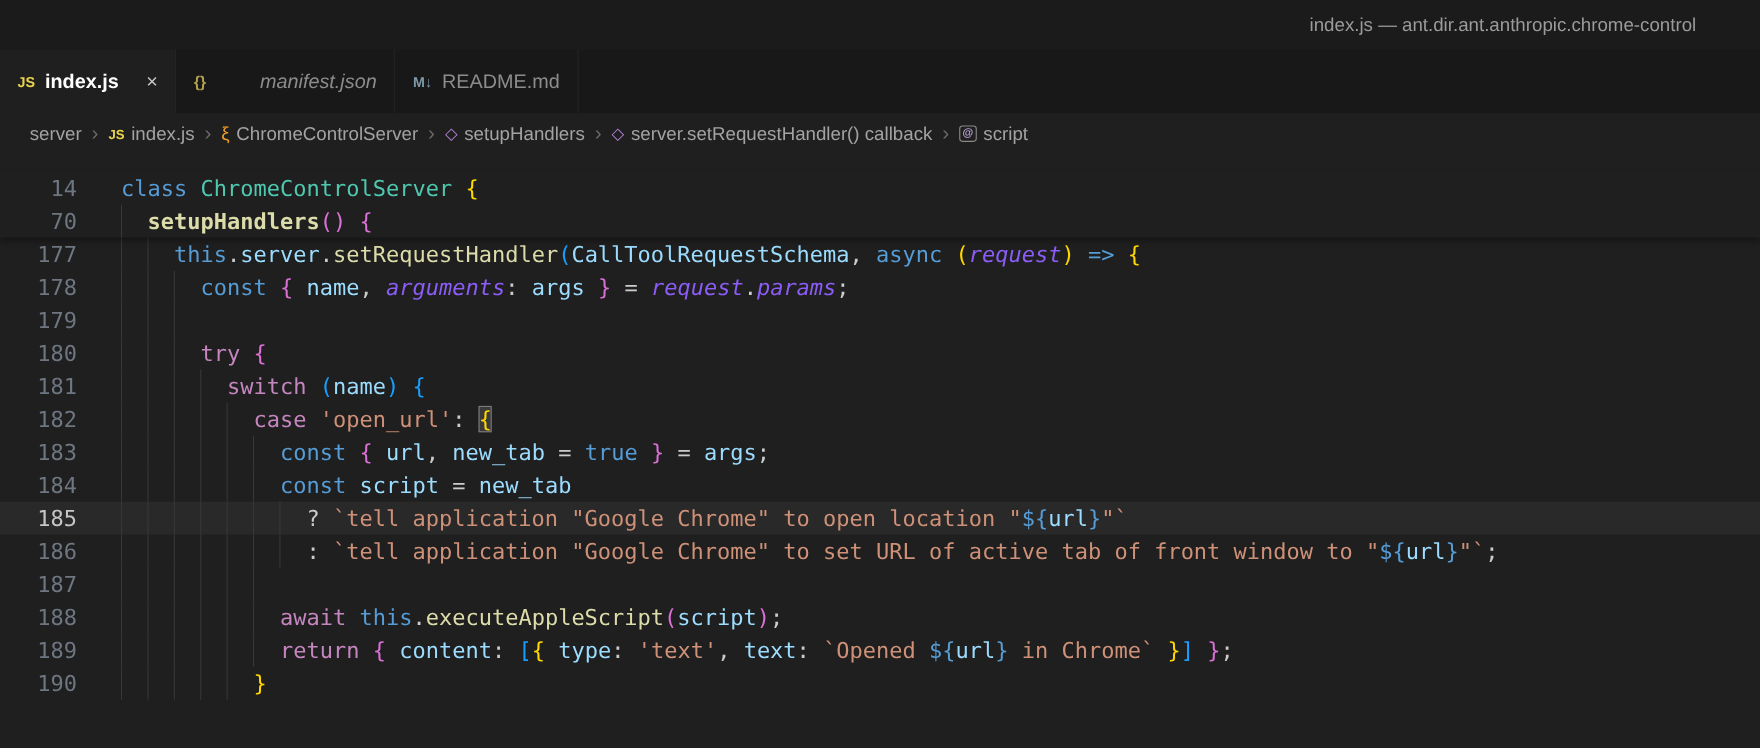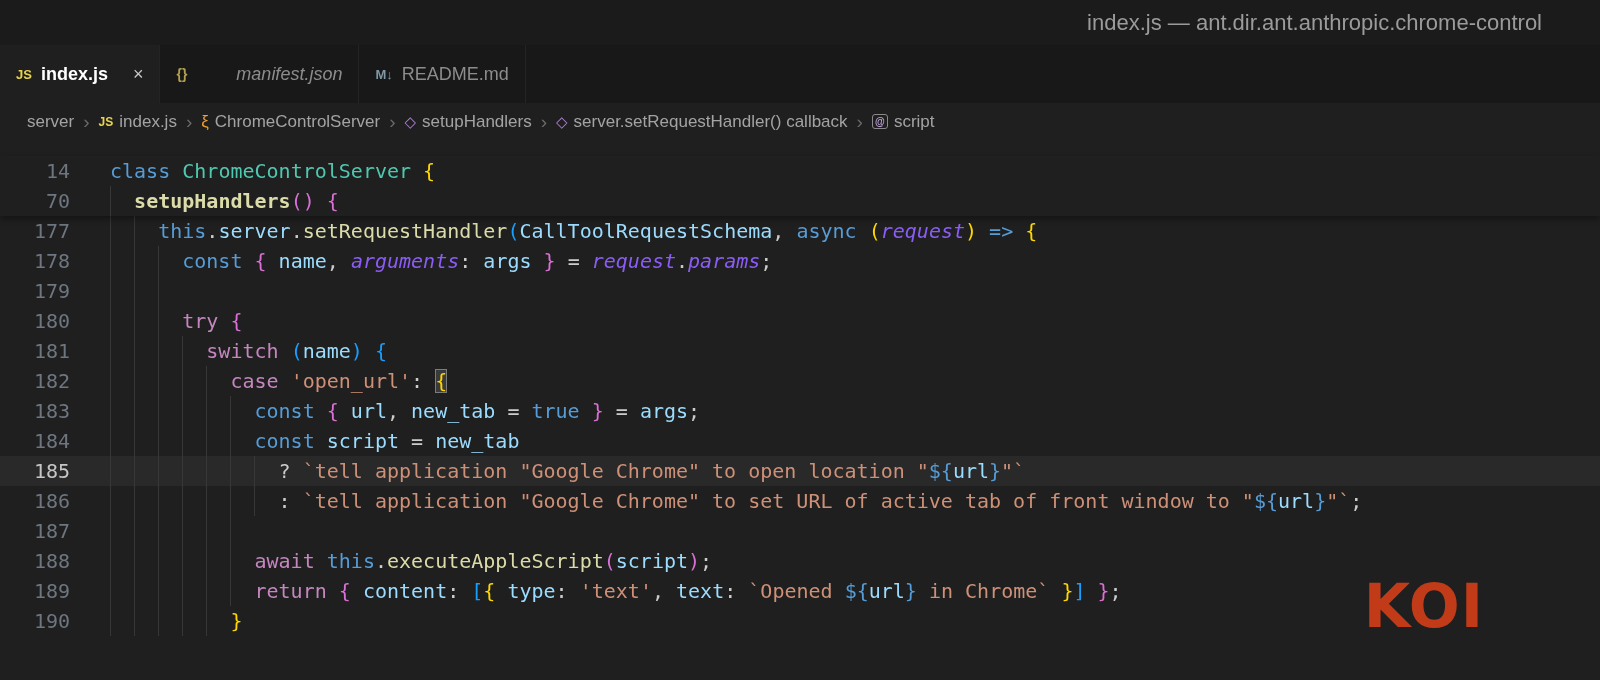--- a/index.html
+++ b/index.html
@@ -1,21 +1,21 @@
 <!DOCTYPE html>
 <html><head>
 <meta charset="utf-8">
 <style>
   * { margin:0; padding:0; box-sizing:border-box; }
   html,body { width:1600px; height:680px; background:#1f1f1f; overflow:hidden;
               font-family:"Liberation Sans", sans-serif; }
 
   
   .titlebar { height:45px; background:#1b1b1b; display:flex; align-items:center;
-              justify-content:flex-end; padding-right:58px; color:#9b9b9b; font-size:22px; }
+              justify-content:flex-end; padding-right:58px; color:#9b9b9b; font-size:17px; }
 
   
   .tabbar { height:58px; background:#181818; display:flex; align-items:stretch; }
   .tab { display:flex; align-items:center; gap:9px; padding:0 16px;
          border-right:1px solid #242424; font-size:18px; color:#8c8c8c; cursor:pointer; }
   .tab.active { background:#1f1f1f; color:#ffffff; font-weight:600; }
   .tab-label.italic { font-style:italic;margin-left:40px; }
   .tab-close { margin-left:16px; color:#c8c8c8; font-size:18px; font-weight:400; }
   .tab-icon { font-weight:bold; }
   .ti-js { color:#e8d44d; font-size:13px; }
@@ -138,15 +138,14 @@
         <div class="code-row"><span class="gutter">182</span><div class="ig" style="left: calc(0ch + 110px);"></div><div class="ig" style="left: calc(2ch + 110px);"></div><div class="ig" style="left: calc(4ch + 110px);"></div><div class="ig" style="left: calc(6ch + 110px);"></div><div class="ig" style="left: calc(8ch + 110px);"></div><span class="code">          <span class="tk-c">case</span><span class="tk-p"> </span><span class="tk-s">'open_url'</span><span class="tk-p">: </span><span class="tk-b1 tk-match">{</span></span></div>
         <div class="code-row"><span class="gutter">183</span><div class="ig" style="left: calc(0ch + 110px);"></div><div class="ig" style="left: calc(2ch + 110px);"></div><div class="ig" style="left: calc(4ch + 110px);"></div><div class="ig" style="left: calc(6ch + 110px);"></div><div class="ig" style="left: calc(8ch + 110px);"></div><div class="ig" style="left: calc(10ch + 110px);"></div><span class="code">            <span class="tk-k">const</span><span class="tk-p"> </span><span class="tk-b2">{</span><span class="tk-p"> </span><span class="tk-v">url</span><span class="tk-p">, </span><span class="tk-v">new_tab</span><span class="tk-p"> = </span><span class="tk-k">true</span><span class="tk-p"> </span><span class="tk-b2">}</span><span class="tk-p"> = </span><span class="tk-v">args</span><span class="tk-p">;</span></span></div>
         <div class="code-row"><span class="gutter">184</span><div class="ig" style="left: calc(0ch + 110px);"></div><div class="ig" style="left: calc(2ch + 110px);"></div><div class="ig" style="left: calc(4ch + 110px);"></div><div class="ig" style="left: calc(6ch + 110px);"></div><div class="ig" style="left: calc(8ch + 110px);"></div><div class="ig" style="left: calc(10ch + 110px);"></div><span class="code">            <span class="tk-k">const</span><span class="tk-p"> </span><span class="tk-v">script</span><span class="tk-p"> = </span><span class="tk-v">new_tab</span></span></div>
         <div class="code-row current"><span class="gutter">185</span><div class="ig" style="left: calc(0ch + 110px);"></div><div class="ig" style="left: calc(2ch + 110px);"></div><div class="ig" style="left: calc(4ch + 110px);"></div><div class="ig" style="left: calc(6ch + 110px);"></div><div class="ig" style="left: calc(8ch + 110px);"></div><div class="ig" style="left: calc(10ch + 110px);"></div><div class="ig" style="left: calc(12ch + 110px);"></div><span class="code">              <span class="tk-p">? </span><span class="tk-s">`tell application "Google Chrome" to open location "</span><span class="tk-k">${</span><span class="tk-v">url</span><span class="tk-k">}</span><span class="tk-s">"`</span></span></div>
         <div class="code-row"><span class="gutter">186</span><div class="ig" style="left: calc(0ch + 110px);"></div><div class="ig" style="left: calc(2ch + 110px);"></div><div class="ig" style="left: calc(4ch + 110px);"></div><div class="ig" style="left: calc(6ch + 110px);"></div><div class="ig" style="left: calc(8ch + 110px);"></div><div class="ig" style="left: calc(10ch + 110px);"></div><div class="ig" style="left: calc(12ch + 110px);"></div><span class="code">              <span class="tk-p">: </span><span class="tk-s">`tell application "Google Chrome" to set URL of active tab of front window to "</span><span class="tk-k">${</span><span class="tk-v">url</span><span class="tk-k">}</span><span class="tk-s">"`</span><span class="tk-p">;</span></span></div>
         <div class="code-row"><span class="gutter">187</span><div class="ig" style="left: calc(0ch + 110px);"></div><div class="ig" style="left: calc(2ch + 110px);"></div><div class="ig" style="left: calc(4ch + 110px);"></div><div class="ig" style="left: calc(6ch + 110px);"></div><div class="ig" style="left: calc(8ch + 110px);"></div><div class="ig" style="left: calc(10ch + 110px);"></div><span class="code">            </span></div>
         <div class="code-row"><span class="gutter">188</span><div class="ig" style="left: calc(0ch + 110px);"></div><div class="ig" style="left: calc(2ch + 110px);"></div><div class="ig" style="left: calc(4ch + 110px);"></div><div class="ig" style="left: calc(6ch + 110px);"></div><div class="ig" style="left: calc(8ch + 110px);"></div><div class="ig" style="left: calc(10ch + 110px);"></div><span class="code">            <span class="tk-c">await</span><span class="tk-p"> </span><span class="tk-k">this</span><span class="tk-p">.</span><span class="tk-f">executeAppleScript</span><span class="tk-b2">(</span><span class="tk-v">script</span><span class="tk-b2">)</span><span class="tk-p">;</span></span></div>
         <div class="code-row"><span class="gutter">189</span><div class="ig" style="left: calc(0ch + 110px);"></div><div class="ig" style="left: calc(2ch + 110px);"></div><div class="ig" style="left: calc(4ch + 110px);"></div><div class="ig" style="left: calc(6ch + 110px);"></div><div class="ig" style="left: calc(8ch + 110px);"></div><div class="ig" style="left: calc(10ch + 110px);"></div><span class="code">            <span class="tk-c">return</span><span class="tk-p"> </span><span class="tk-b2">{</span><span class="tk-p"> </span><span class="tk-v">content</span><span class="tk-p">: </span><span class="tk-b3">[</span><span class="tk-b1">{</span><span class="tk-p"> </span><span class="tk-v">type</span><span class="tk-p">: </span><span class="tk-s">'text'</span><span class="tk-p">, </span><span class="tk-v">text</span><span class="tk-p">: </span><span class="tk-s">`Opened </span><span class="tk-k">${</span><span class="tk-v">url</span><span class="tk-k">}</span><span class="tk-s"> in Chrome`</span><span class="tk-p"> </span><span class="tk-b1">}</span><span class="tk-b3">]</span><span class="tk-p"> </span><span class="tk-b2">}</span><span class="tk-p">;</span></span></div>
         <div class="code-row"><span class="gutter">190</span><div class="ig" style="left: calc(0ch + 110px);"></div><div class="ig" style="left: calc(2ch + 110px);"></div><div class="ig" style="left: calc(4ch + 110px);"></div><div class="ig" style="left: calc(6ch + 110px);"></div><div class="ig" style="left: calc(8ch + 110px);"></div><span class="code">          <span class="tk-b1">}</span></span></div>
       </div>
-    <div class="watermark">KOI</div>
   </div>
 </div>
 
 </body></html>

